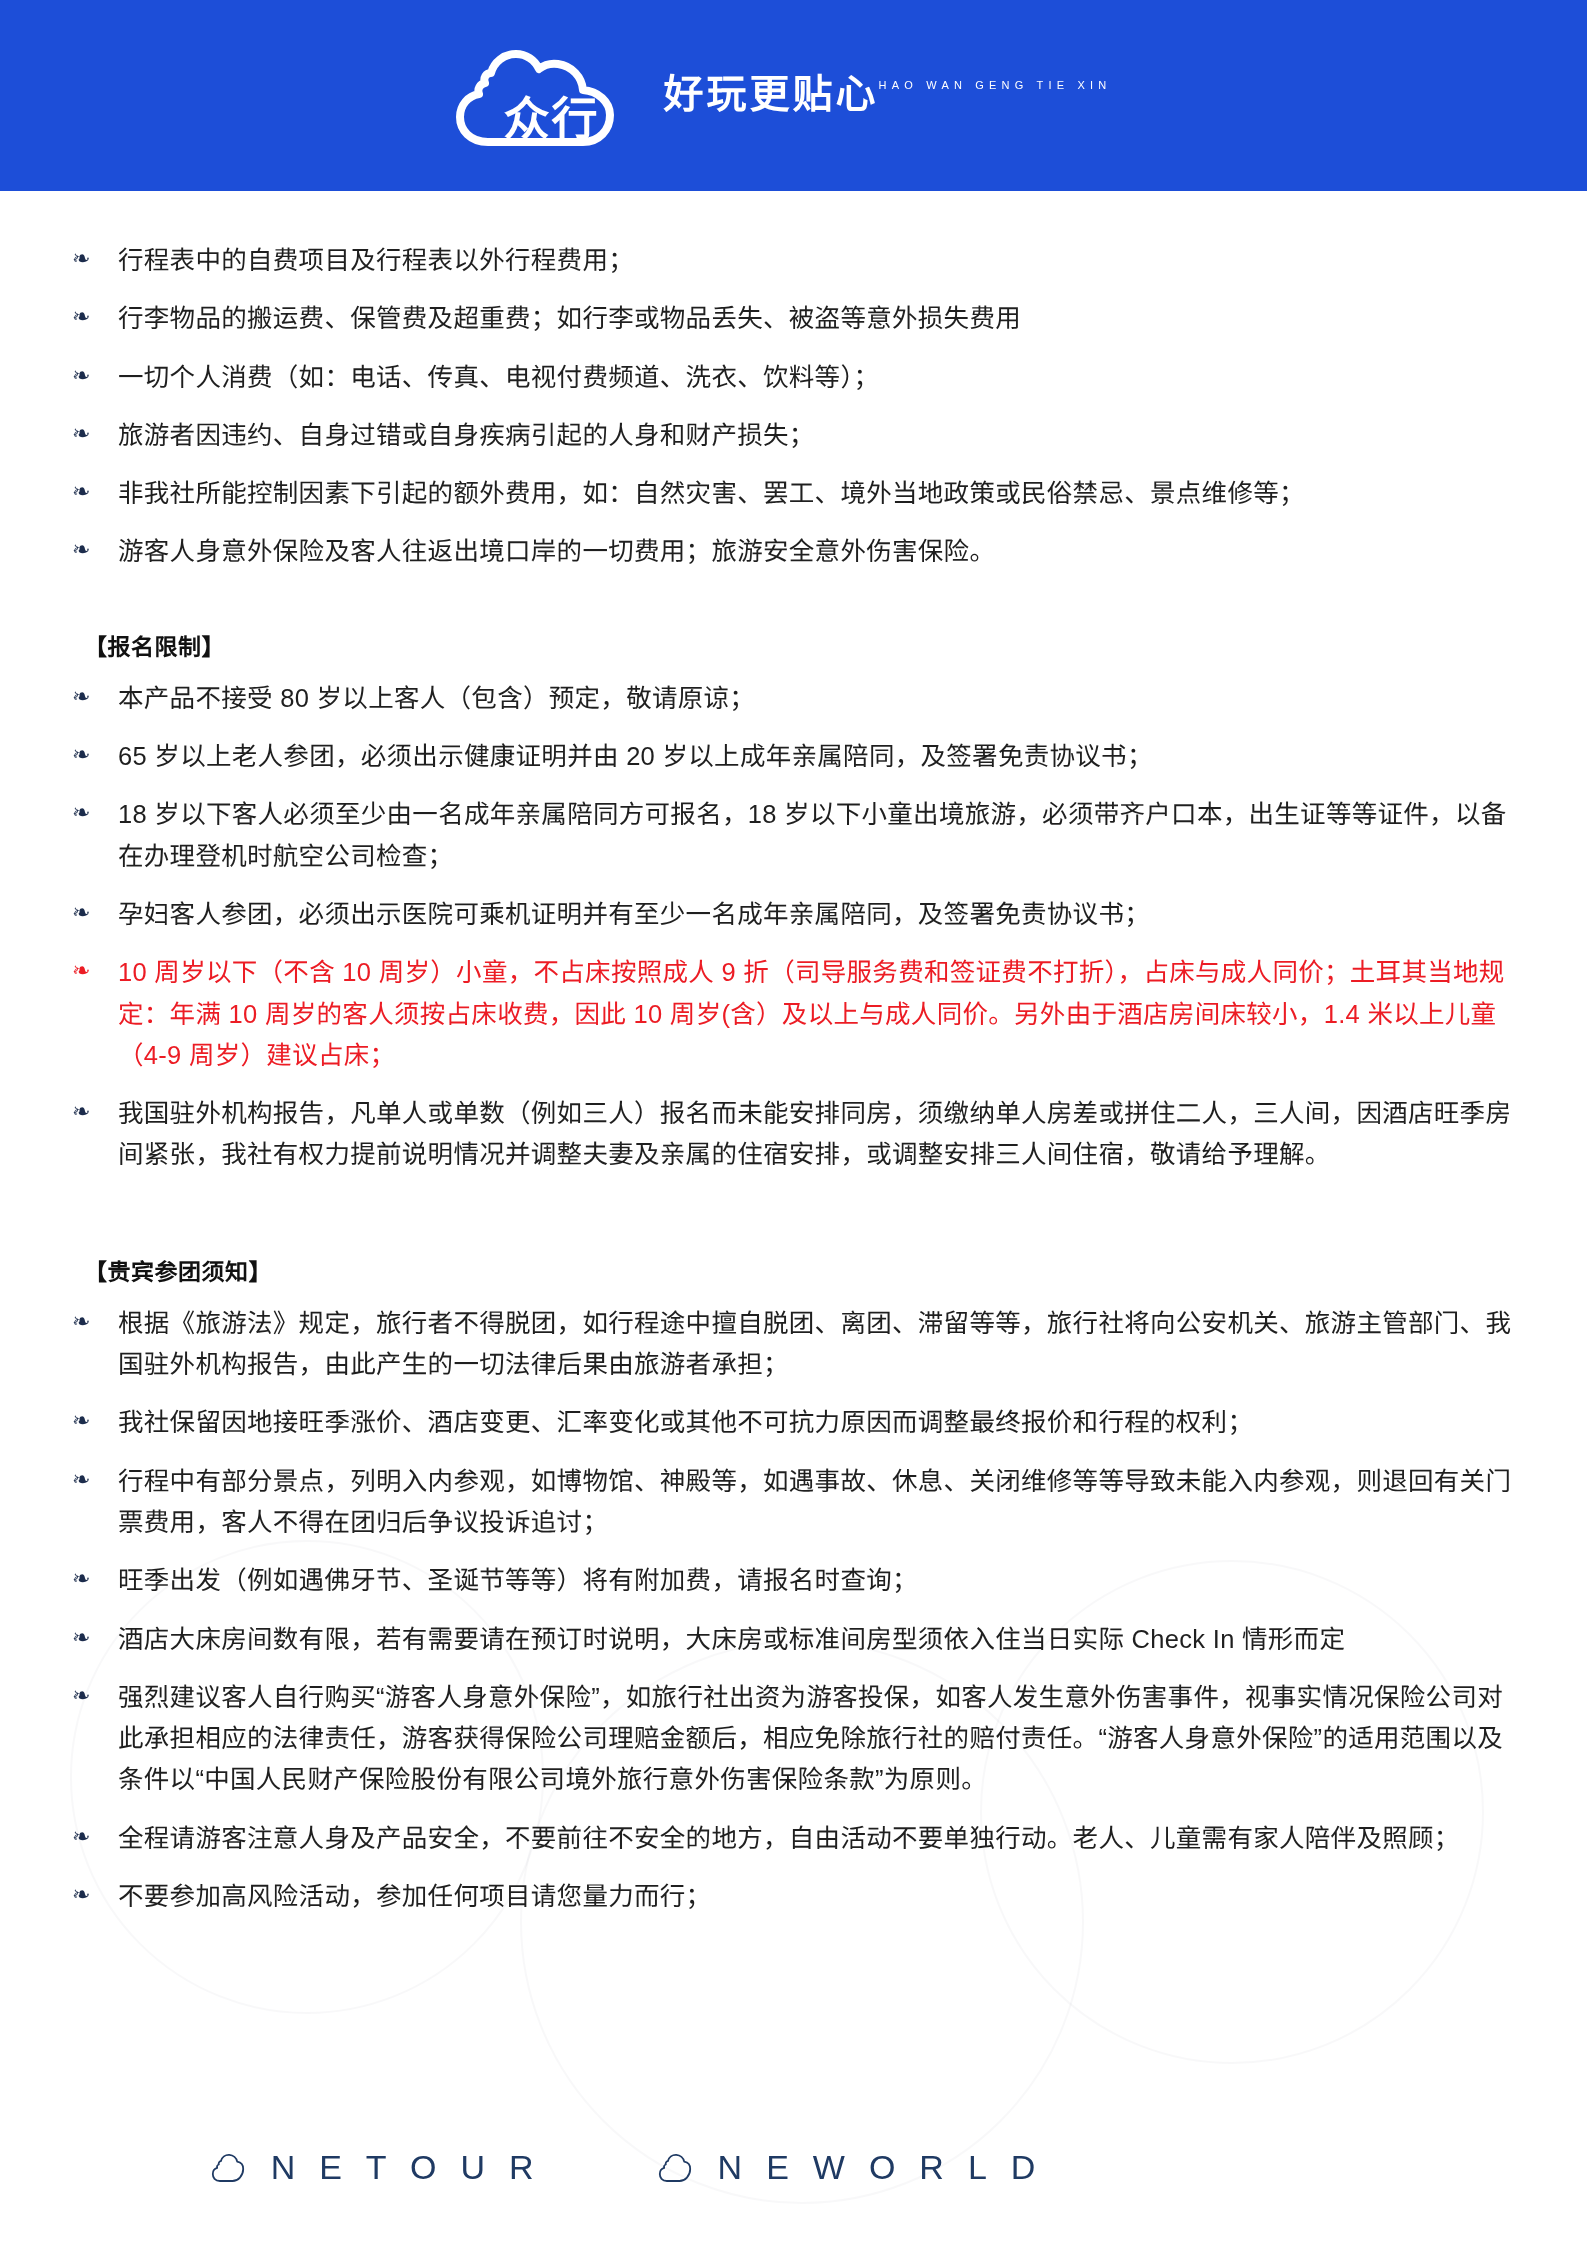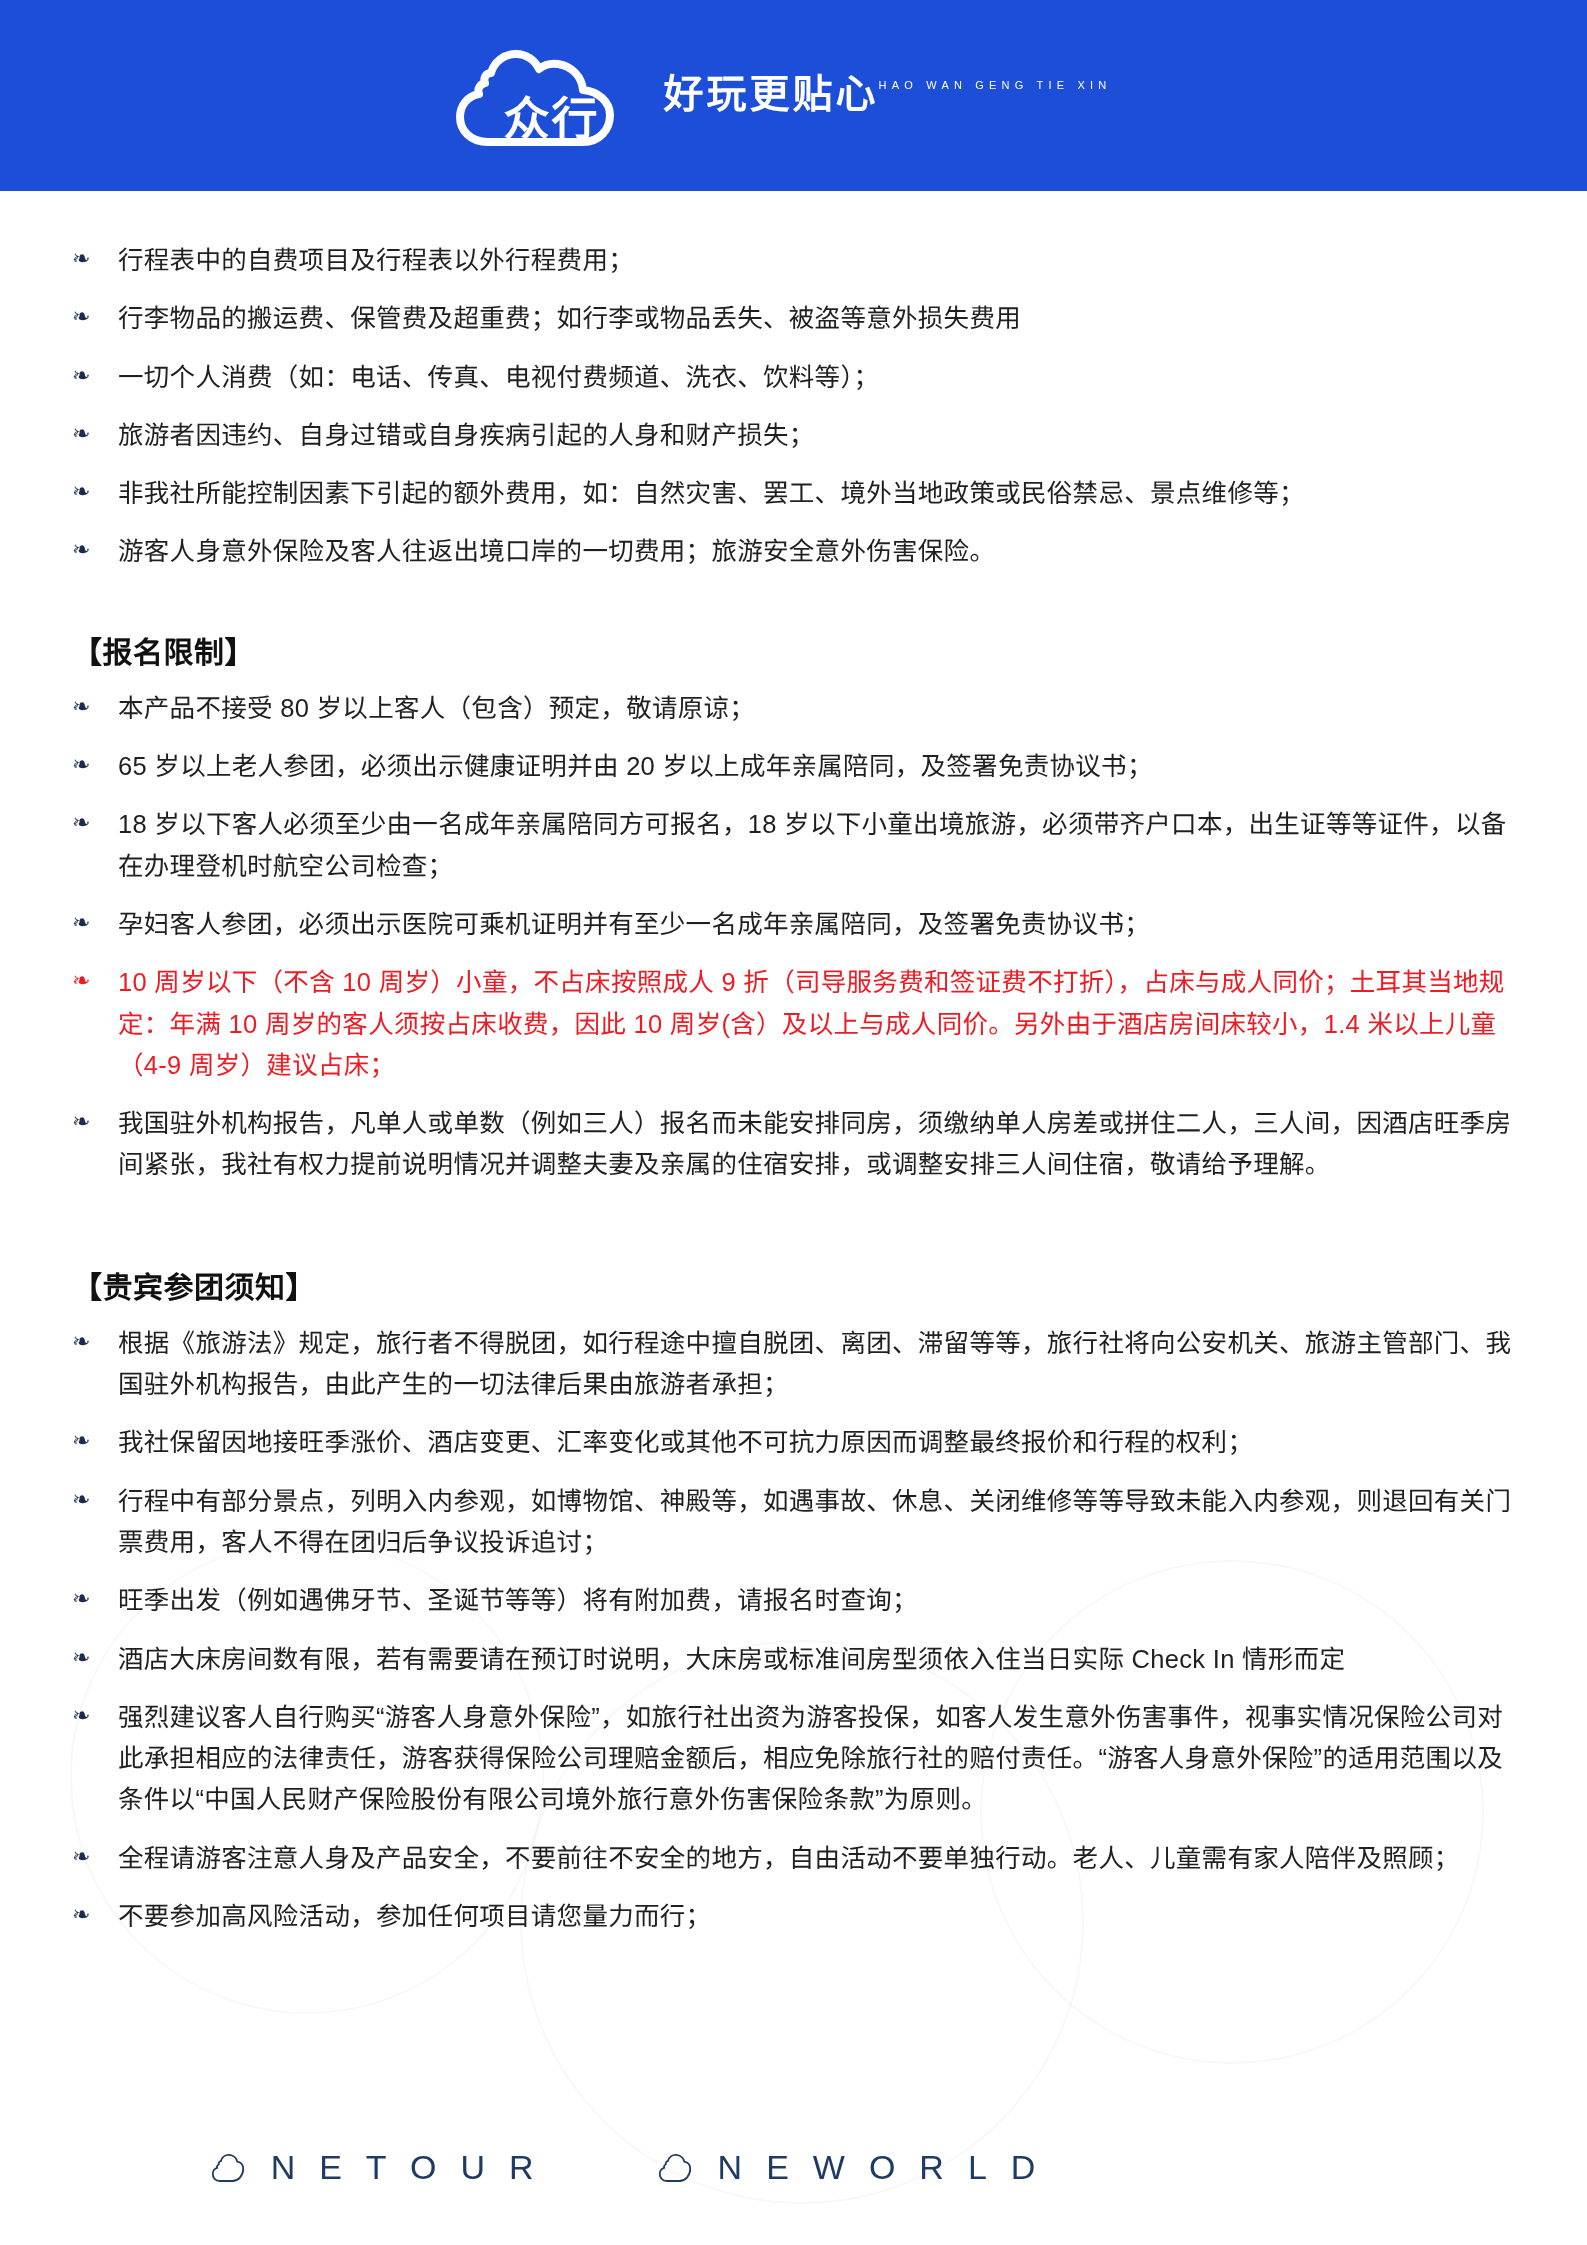--- a/index.html
+++ b/index.html
@@ -118,24 +118,24 @@
     font-size: 22px;
     line-height: 1.62;
     color: #1c2c4c;
   }
   .bullet-item.red,
   .bullet-item.red .marker {
     color: #ec1c24;
   }
 
   .section-heading {
-    font-size: 30px;
+    font-size: 23px;
     font-weight: 700;
     color: #111111;
-    margin: 0 0 16px 8px;
+    margin: 0 0 16px 20px;
     letter-spacing: 0.5px;
   }
   .block-gap {
     height: 38px;
   }
   .block-gap-lg {
     height: 60px;
   }
 
   

